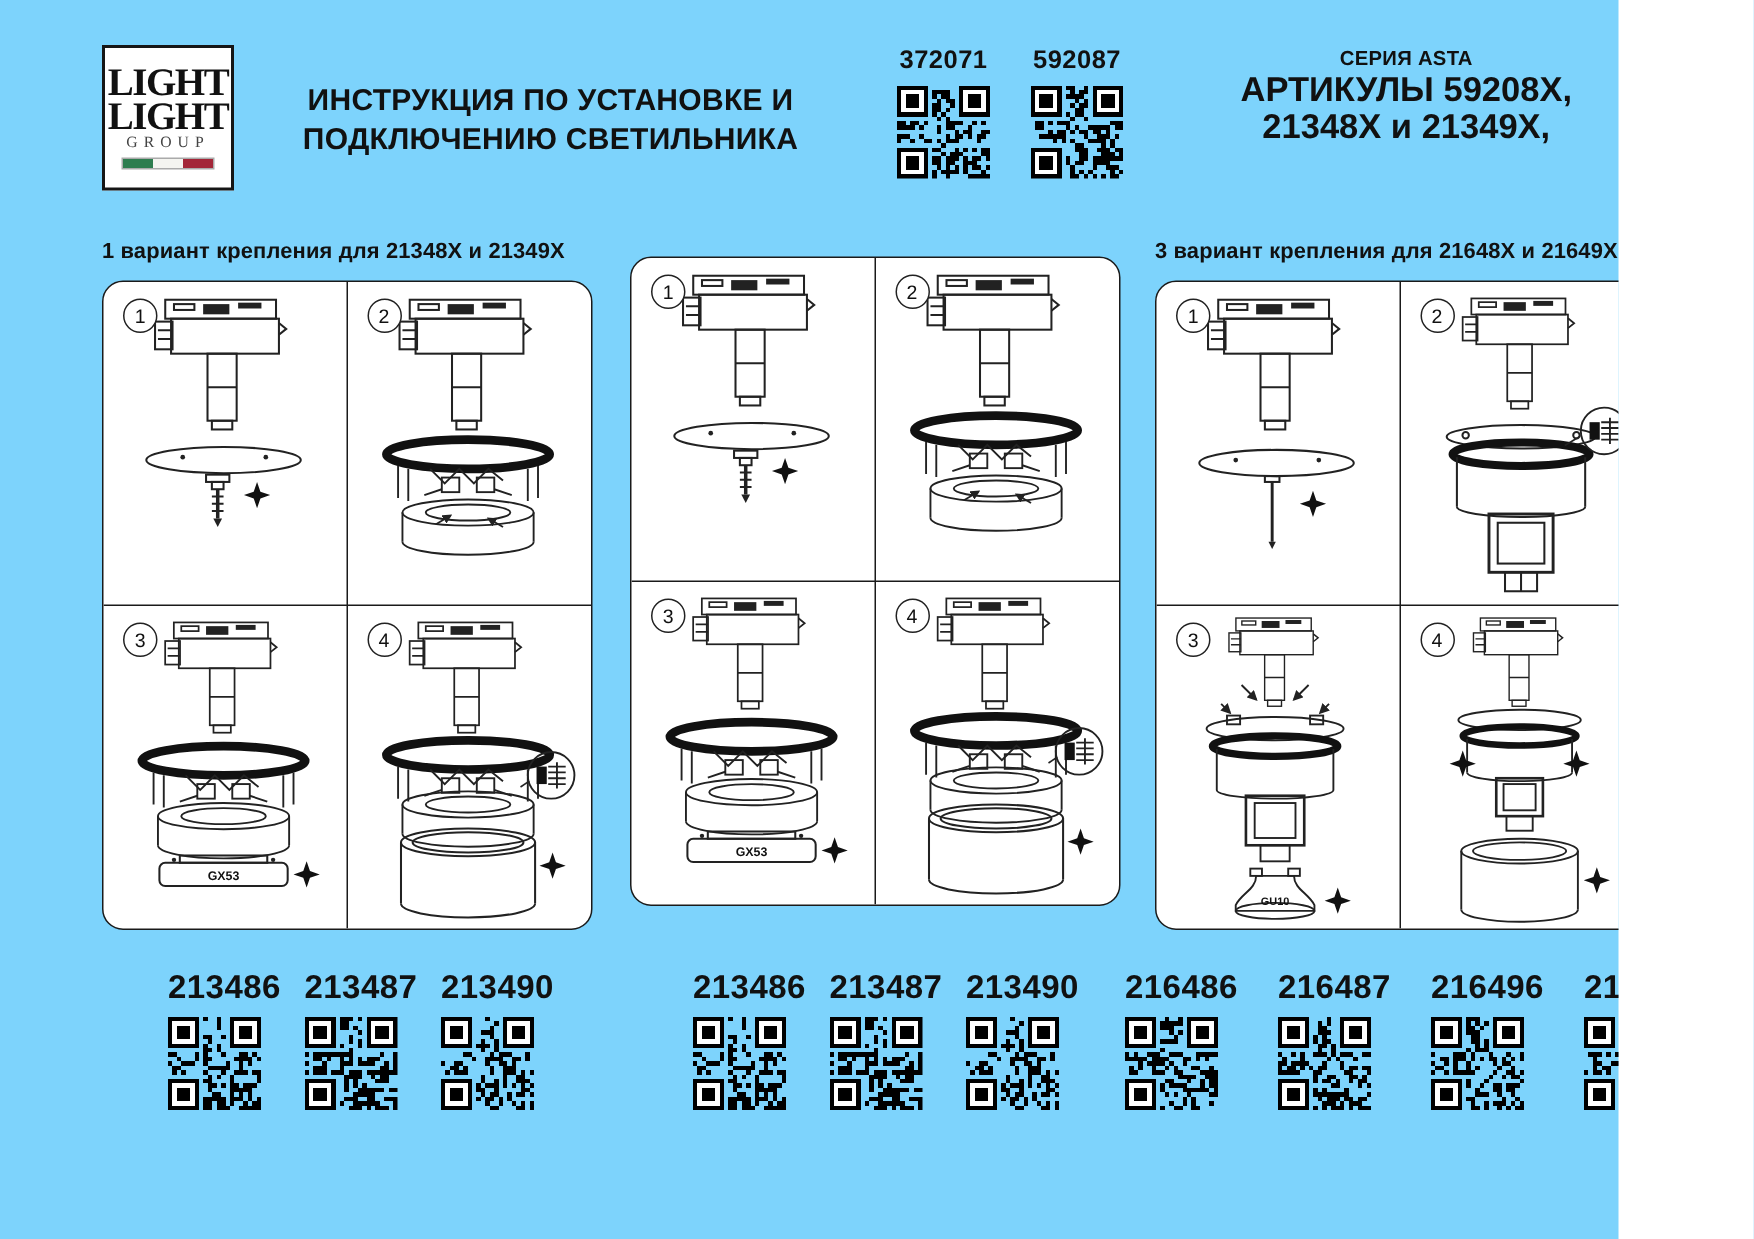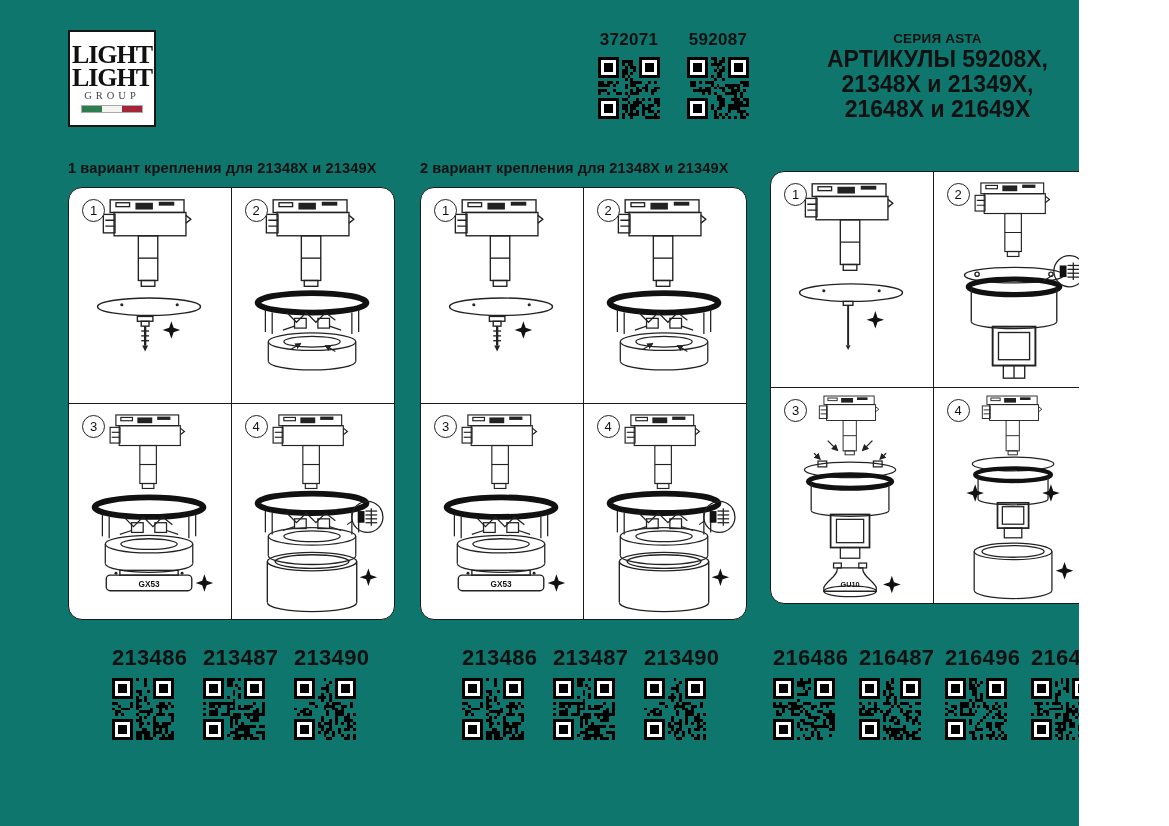--- a/index.html
+++ b/index.html
@@ -1,18 +1,18 @@
 <!DOCTYPE html>
 <html><head>
 <meta charset="utf-8">
 <style>
   *{margin:0;padding:0;box-sizing:border-box}
   html,body{background:#fff}
   body{font-family:"Liberation Sans",sans-serif;color:#1a1a1a}
-  .page{position:relative;width:1079px;height:826px;background:#0f766e;overflow:hidden}
+  .page{position:relative;width:1079px;height:826px;background:#7dd3fc;overflow:hidden}
 
   
   .logo{position:absolute;left:68px;top:30px;width:88px;height:97px;border:2px solid #161616;
         display:flex;flex-direction:column;align-items:center;justify-content:center;background:#fff}
   .logo-word{font-family:"Liberation Serif",serif;font-weight:700;font-size:26px;line-height:.88;letter-spacing:-1px;color:#111}
   .logo-group{font-family:"Liberation Serif",serif;font-size:10.5px;letter-spacing:4px;margin-top:0;color:#444}
   .flag{display:flex;width:62px;height:8px;border:1px solid #aaa;margin-top:4px}
   .flag i{flex:1;display:block}
 
   
@@ -40,21 +40,21 @@
   .cell.br{border-right:1.4px solid #1a1a1a}
   .cell.bb{border-bottom:1.4px solid #1a1a1a}
   .stepc{position:absolute;left:13px;top:11px;width:23px;height:23px;border:1.4px solid #222;border-radius:50%;
          display:flex;align-items:center;justify-content:center;font-size:13px;color:#111;background:#fff}
   .draw{width:146px;height:206px}
 
   
   .bqr{position:absolute;top:645px;display:flex}
   .g1{left:112px;gap:29px}
   .g2{left:462px;gap:29px}
-  .g3{left:773px;gap:24px}
+  .g3{left:750px;gap:40px}
   .qr-item{width:62px;text-align:center}
   .qr-item .qr-label{font-size:22px}
 </style>
 </head>
 <body>
 
 <div class="page">
 
   <svg width="0" height="0" style="position:absolute" aria-hidden="true">
     <defs>
@@ -265,20 +265,24 @@
     <div class="logo-word">LIGHT</div>
     <div class="logo-word">LIGHT</div>
     <div class="logo-group">GROUP</div>
     <div class="flag">
       <i style="background:#2e7d4f"></i>
       <i style="background:#f4f4f0"></i>
       <i style="background:#a32638"></i>
     </div>
   </div>
 
+  <h1 class="title">
+    <span>ИНСТРУКЦИЯ ПО УСТАНОВКЕ И</span><br>
+    <span>ПОДКЛЮЧЕНИЮ СВЕТИЛЬНИКА</span>
+  </h1>
 
   <div class="tqr" style="left:597px">
     <div class="qr-label">372071</div>
     <div class="qr">
         <svg viewBox="0 0 21 21" shape-rendering="crispEdges" fill="#000">
           <rect x="8" y="1" width="1" height="1"></rect>
           <rect x="9" y="1" width="1" height="1"></rect>
           <rect x="10" y="1" width="1" height="1"></rect>
           <rect x="11" y="1" width="1" height="1"></rect>
           <rect x="8" y="2" width="1" height="1"></rect>
@@ -541,21 +545,20 @@
           <rect x="1" y="15" width="5" height="5" fill="#fff"></rect>
           <rect x="2" y="16" width="3" height="3"></rect>
         </svg>
       </div>
   </div>
 
   <div class="series">
     <div class="series-name">СЕРИЯ ASTA</div>
     <div class="series-art">АРТИКУЛЫ 59208X,</div>
     <div class="series-art">21348X и 21349X,</div>
-    <div class="series-art">21648X и 21649X</div>
   </div>
 
   <section class="col" style="left:68px">
     <h2 class="col-h">1 вариант крепления для 21348X и 21349X</h2>
     <div class="panel">
       <div class="cell br bb">
         <div class="stepc">1</div>
         <svg class="draw" viewBox="0 0 150 212">
             <use href="#d-s1"></use>
           </svg>
@@ -576,21 +579,20 @@
       <div class="cell">
         <div class="stepc">4</div>
         <svg class="draw" viewBox="0 0 150 212">
             <use href="#d-s4"></use>
           </svg>
       </div>
     </div>
   </section>
 
   <section class="col" style="left:420px">
-    <h2 class="col-h">2 вариант крепления для 21348X и 21349X</h2>
     <div class="panel">
       <div class="cell br bb">
         <div class="stepc">1</div>
         <svg class="draw" viewBox="0 0 150 212">
             <use href="#d-s1"></use>
           </svg>
       </div>
       <div class="cell bb">
         <div class="stepc">2</div>
         <svg class="draw" viewBox="0 0 150 212">
@@ -607,20 +609,21 @@
       <div class="cell">
         <div class="stepc">4</div>
         <svg class="draw" viewBox="0 0 150 212">
             <use href="#d-s4"></use>
           </svg>
       </div>
     </div>
   </section>
 
   <section class="col" style="left:770px">
+    <h2 class="col-h">3 вариант крепления для 21648X и 21649X</h2>
     <div class="panel">
       <div class="cell br bb">
         <div class="stepc">1</div>
         <svg class="draw" viewBox="0 0 150 212">
             <use href="#d-e1"></use>
           </svg>
       </div>
       <div class="cell bb">
         <div class="stepc">2</div>
         <svg class="draw" viewBox="0 0 150 212">

